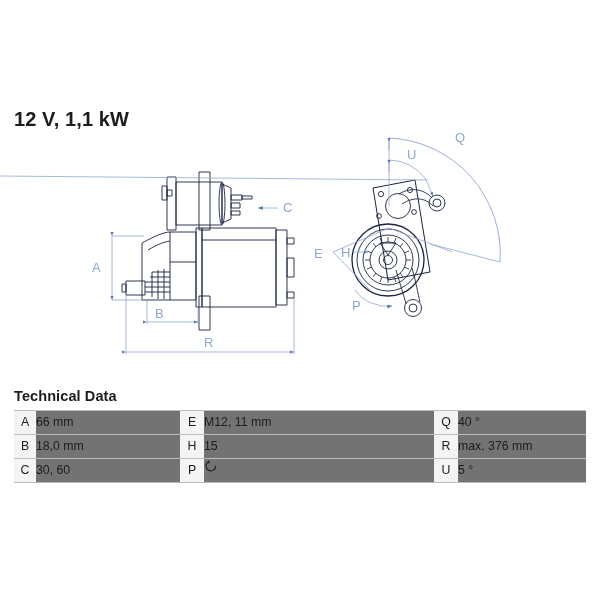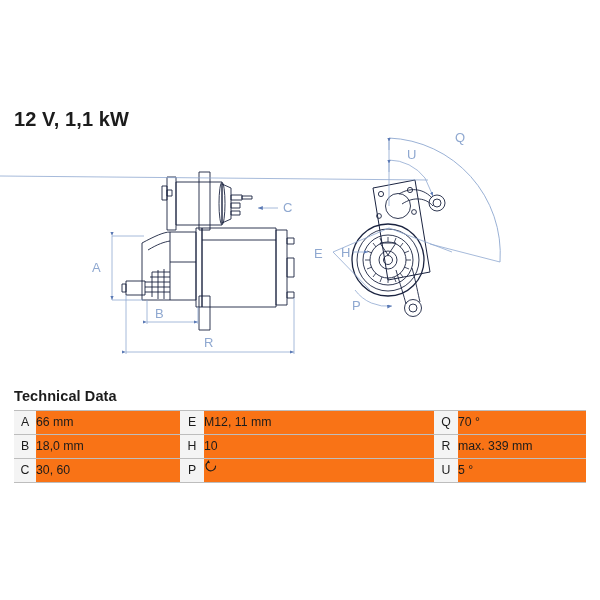--- a/index.html
+++ b/index.html
@@ -75,21 +75,21 @@
   table.spec tr:last-child td {
     border-bottom: 1px solid #bdbdbd;
   }
   td.key {
     background: #f4f4f4;
     text-align: center;
     width: 22px;
     font-size: 12.3px;
   }
   td.val {
-    background: #f97316;
+    background: #737373;
     padding-left: 7px;
   }
   
   col.c-key   { width: 22px; }
   col.c-val-a { width: 144px; }
   col.c-key-b { width: 24px; }
   col.c-val-b { width: 230px; }
   col.c-key-c { width: 24px; }
   col.c-val-c { width: 128px; }
 
@@ -279,29 +279,29 @@
       <col class="c-key-c">
         <col class="c-val-c">
     </colgroup>
     <tbody>
       <tr>
         <td class="key">A</td>
         <td class="val">66 mm</td>
         <td class="key">E</td>
         <td class="val">M12, 11 mm</td>
         <td class="key">Q</td>
-        <td class="val">70 °</td>
+        <td class="val">40 °</td>
       </tr>
       <tr>
         <td class="key">B</td>
         <td class="val">18,0 mm</td>
         <td class="key">H</td>
-        <td class="val">10</td>
+        <td class="val">15</td>
         <td class="key">R</td>
-        <td class="val">max. 339 mm</td>
+        <td class="val">max. 376 mm</td>
       </tr>
       <tr>
         <td class="key">C</td>
         <td class="val">30, 60</td>
         <td class="key">P</td>
         <td class="val">
           <span class="rot-icon">
             <svg width="14" height="14" viewBox="0 0 14 14">
               <path d="M11.6,7 A4.8,4.8 0 1 1 4.2,3.0" fill="none" stroke="#1c1c1c" stroke-width="1.1" stroke-linecap="round"></path>
               <path d="M4.6,1.0 L3.0,3.4 L6.0,4.3 Z" fill="#1c1c1c"></path>

